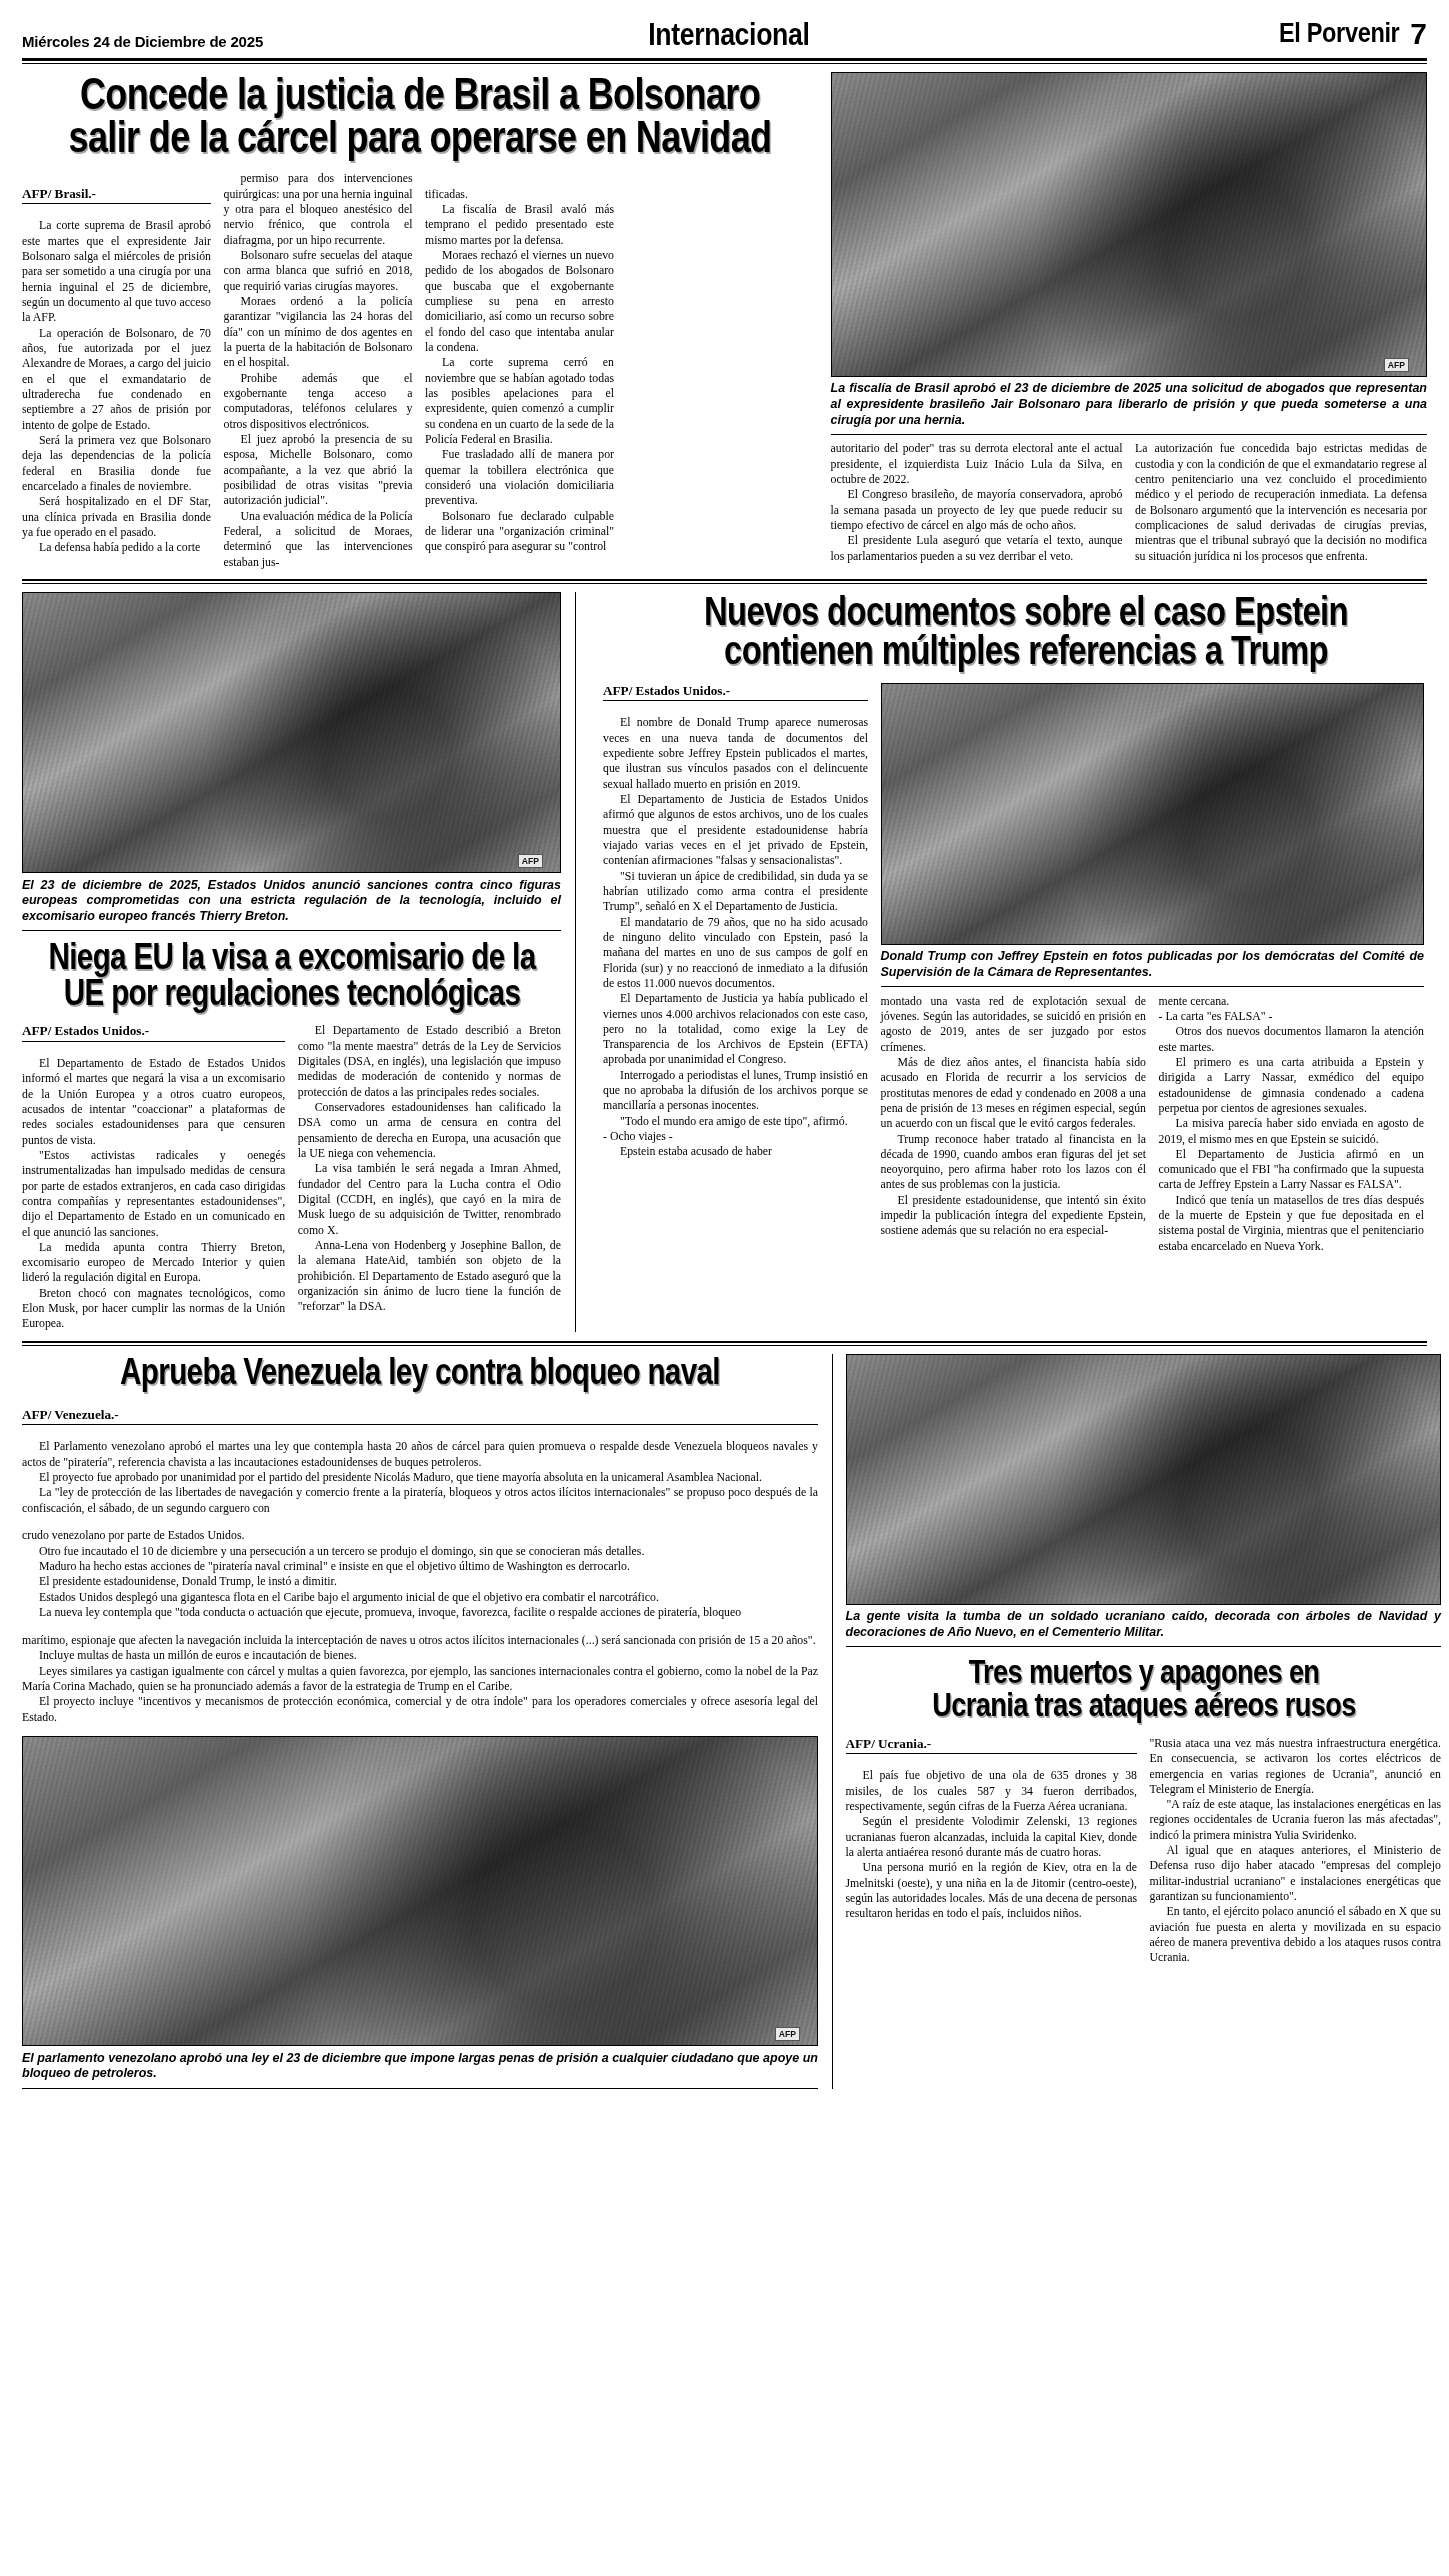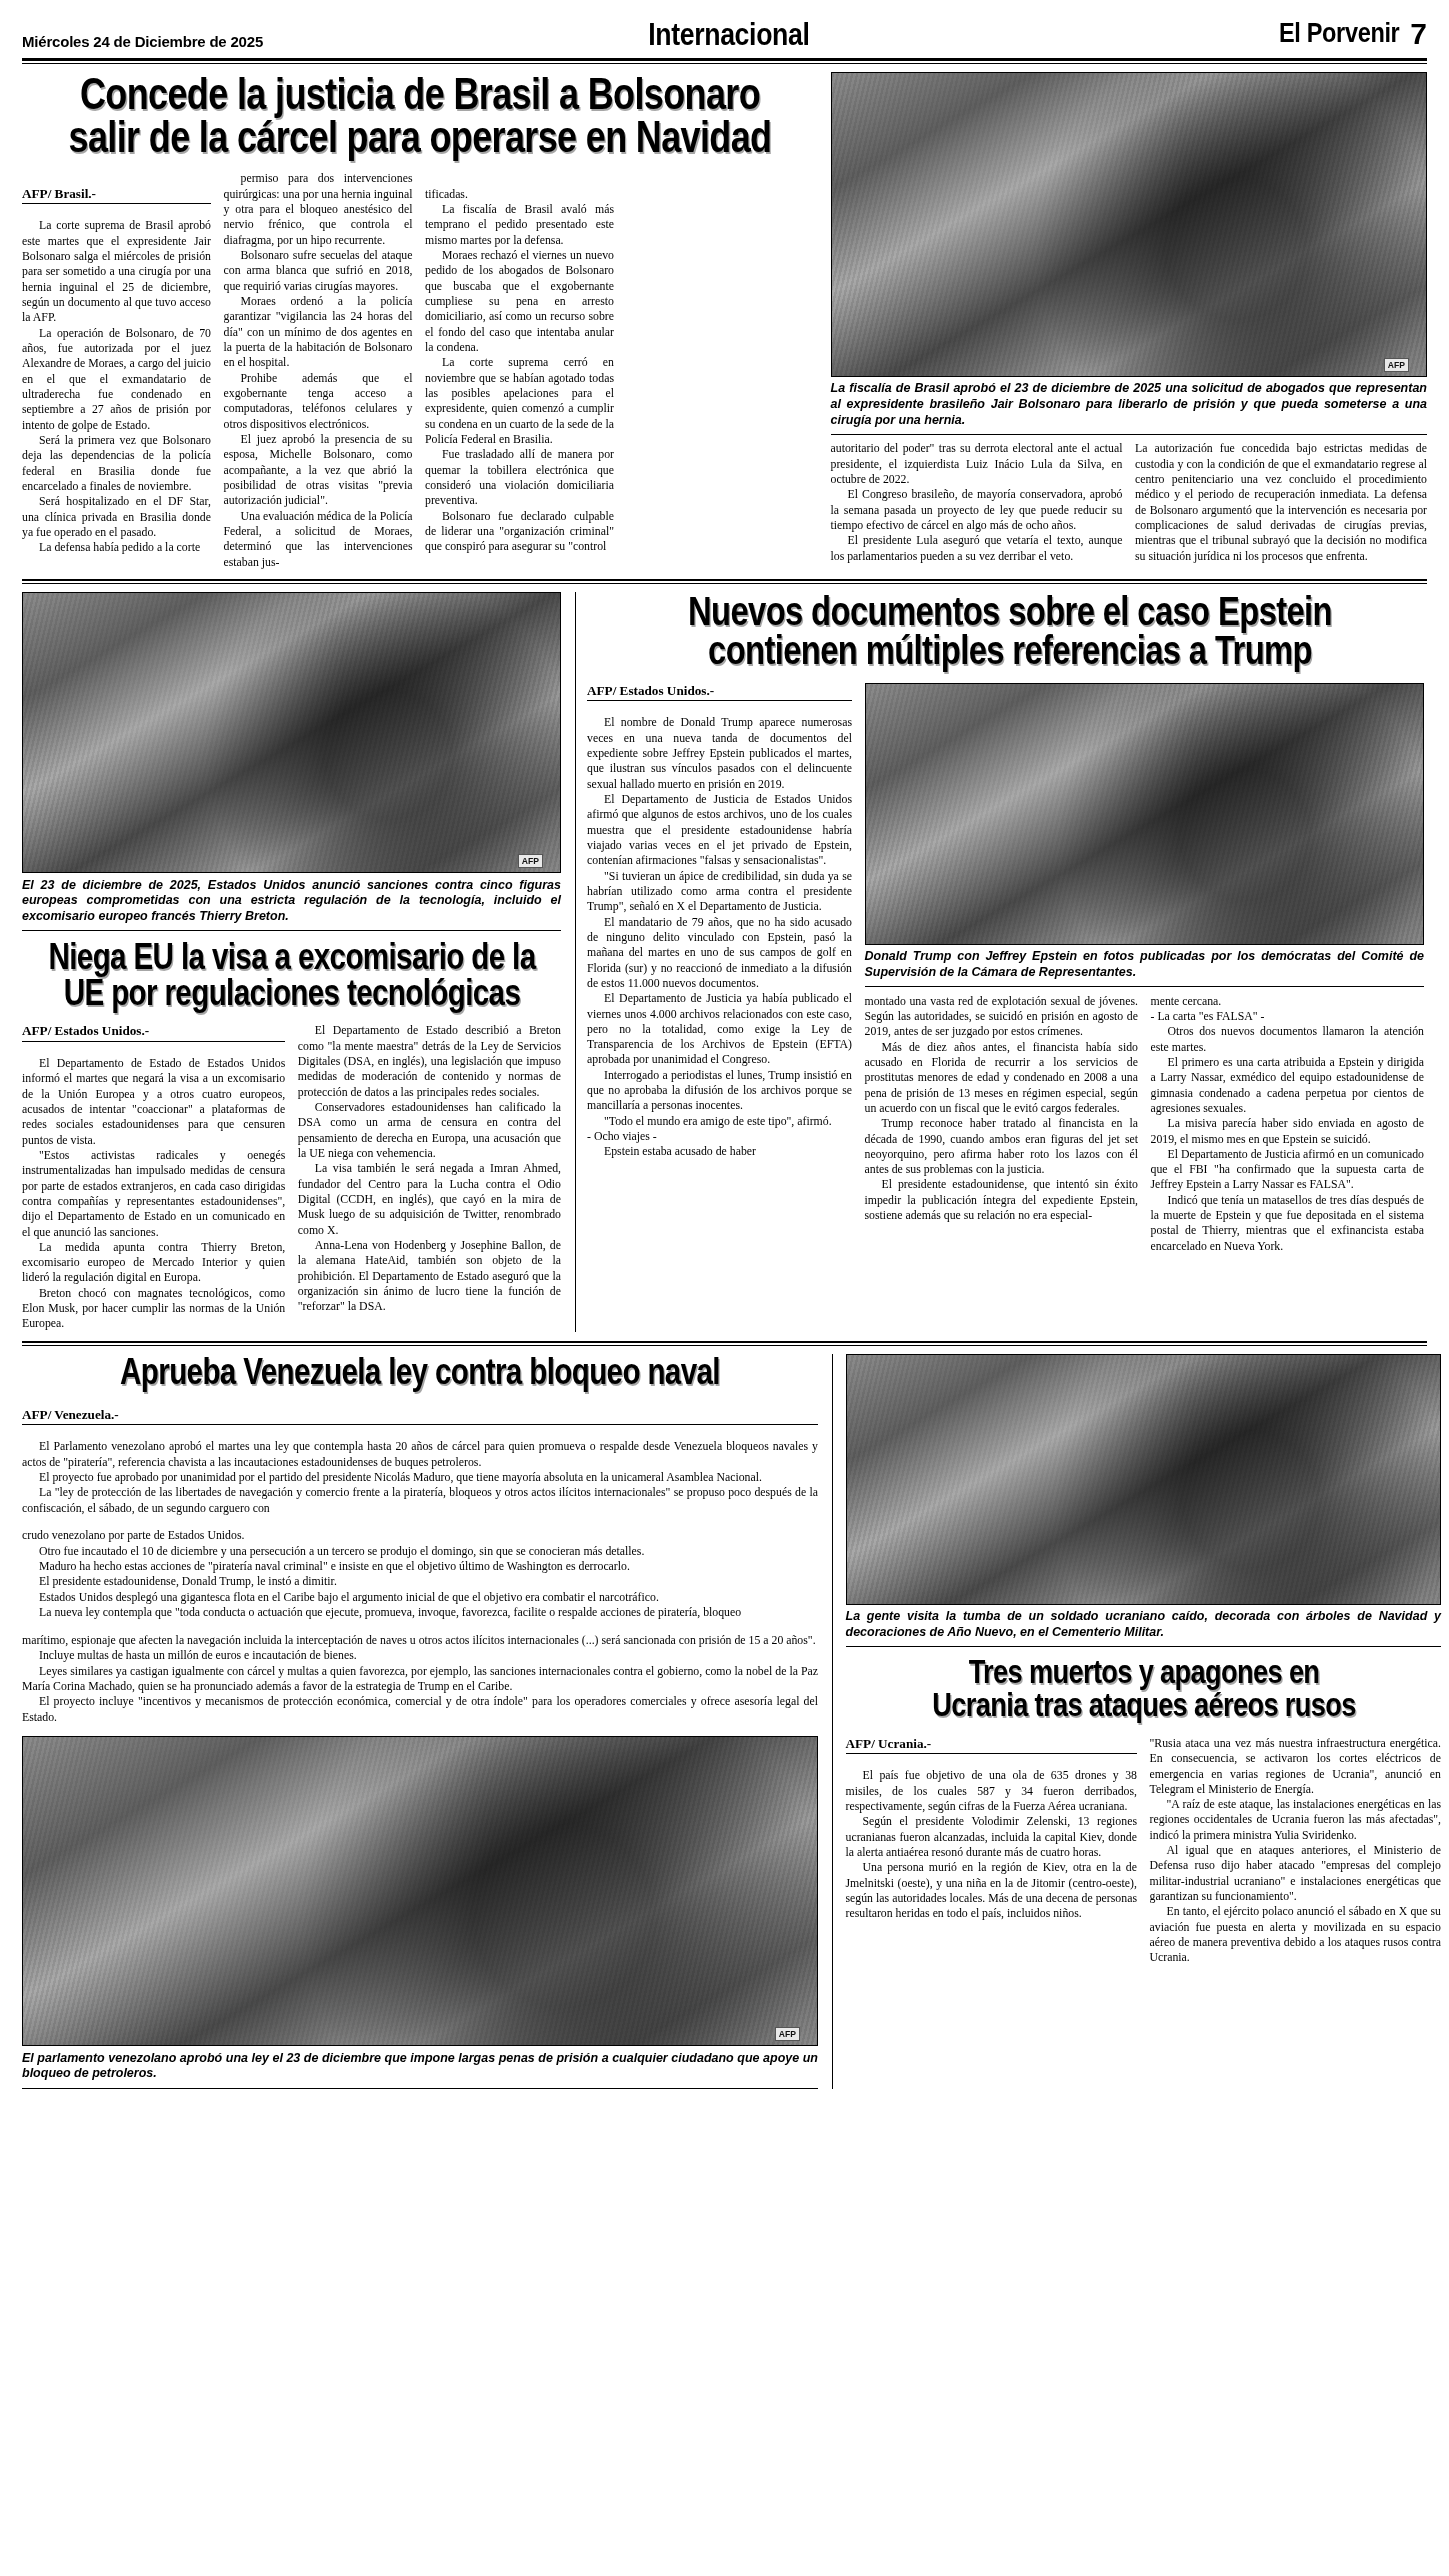--- a/index.html
+++ b/index.html
@@ -215,21 +215,21 @@
         </div>
         <div class="col">
           <p>El Departamento de Estado describió a Breton como "la mente maestra" detrás de la Ley de Servicios Digitales (DSA, en inglés), una legislación que impuso medidas de moderación de contenido y normas de protección de datos a las principales redes sociales.</p>
           <p>Conservadores estadounidenses han calificado la DSA como un arma de censura en contra del pensamiento de derecha en Europa, una acusación que la UE niega con vehemencia.</p>
           <p>La visa también le será negada a Imran Ahmed, fundador del Centro para la Lucha contra el Odio Digital (CCDH, en inglés), que cayó en la mira de Musk luego de su adquisición de Twitter, renombrado como X.</p>
           <p>Anna-Lena von Hodenberg y Josephine Ballon, de la alemana HateAid, también son objeto de la prohibición. El Departamento de Estado aseguró que la organización sin ánimo de lucro tiene la función de "reforzar" la DSA.</p>
         </div>
       </div>
     </div>
 
-    <div class="vsep" style="width:849px; padding-left:11px;">
+    <div class="vsep" style="width:849px; padding-left:27px;">
       <div style="height:83px; overflow:hidden;">
         <div class="hl hl-lg center" style="width:1044px; margin-left:-99px;">Nuevos documentos sobre el caso Epstein</div>
         <div class="hl hl-lg center" style="width:1044px; margin-left:-99px;">contienen múltiples referencias a Trump</div>
       </div>
 
       <div style="display:flex; gap:12.5px; margin-top:7.8px;">
 
         <div class="col" style="width:265px; flex:none;">
           <span class="byline">AFP/ Estados Unidos.-</span>
           <p>El nombre de Donald Trump aparece numerosas veces en una nueva tanda de documentos del expediente sobre Jeffrey Epstein publicados el martes, que ilustran sus vínculos pasados con el delincuente sexual hallado muerto en prisión en 2019.</p>
@@ -253,21 +253,21 @@
               <p>Trump reconoce haber tratado al financista en la década de 1990, cuando ambos eran figuras del jet set neoyorquino, pero afirma haber roto los lazos con él antes de sus problemas con la justicia.</p>
               <p>El presidente estadounidense, que intentó sin éxito impedir la publicación íntegra del expediente Epstein, sostiene además que su relación no era especial-</p>
             </div>
             <div class="col">
               <p class="noind">mente cercana.</p>
               <p class="noind">- La carta "es FALSA" -</p>
               <p>Otros dos nuevos documentos llamaron la atención este martes.</p>
               <p>El primero es una carta atribuida a Epstein y dirigida a Larry Nassar, exmédico del equipo estadounidense de gimnasia condenado a cadena perpetua por cientos de agresiones sexuales.</p>
               <p>La misiva parecía haber sido enviada en agosto de 2019, el mismo mes en que Epstein se suicidó.</p>
               <p>El Departamento de Justicia afirmó en un comunicado que el FBI "ha confirmado que la supuesta carta de Jeffrey Epstein a Larry Nassar es FALSA".</p>
-              <p>Indicó que tenía un matasellos de tres días después de la muerte de Epstein y que fue depositada en el sistema postal de Thierry, mientras que el exfinancista estaba encarcelado en Nueva York.</p>
+              <p>Indicó que tenía un matasellos de tres días después de la muerte de Epstein y que fue depositada en el sistema postal de Virginia, mientras que el penitenciario estaba encarcelado en Nueva York.</p>
             </div>
           </div>
         </div>
       </div>
     </div>
   </div>
 
   <div class="rule-mid" style="margin-top:9.4px;"></div>
 
   <div style="display:flex; gap:14px; margin-top:7.8px;">

